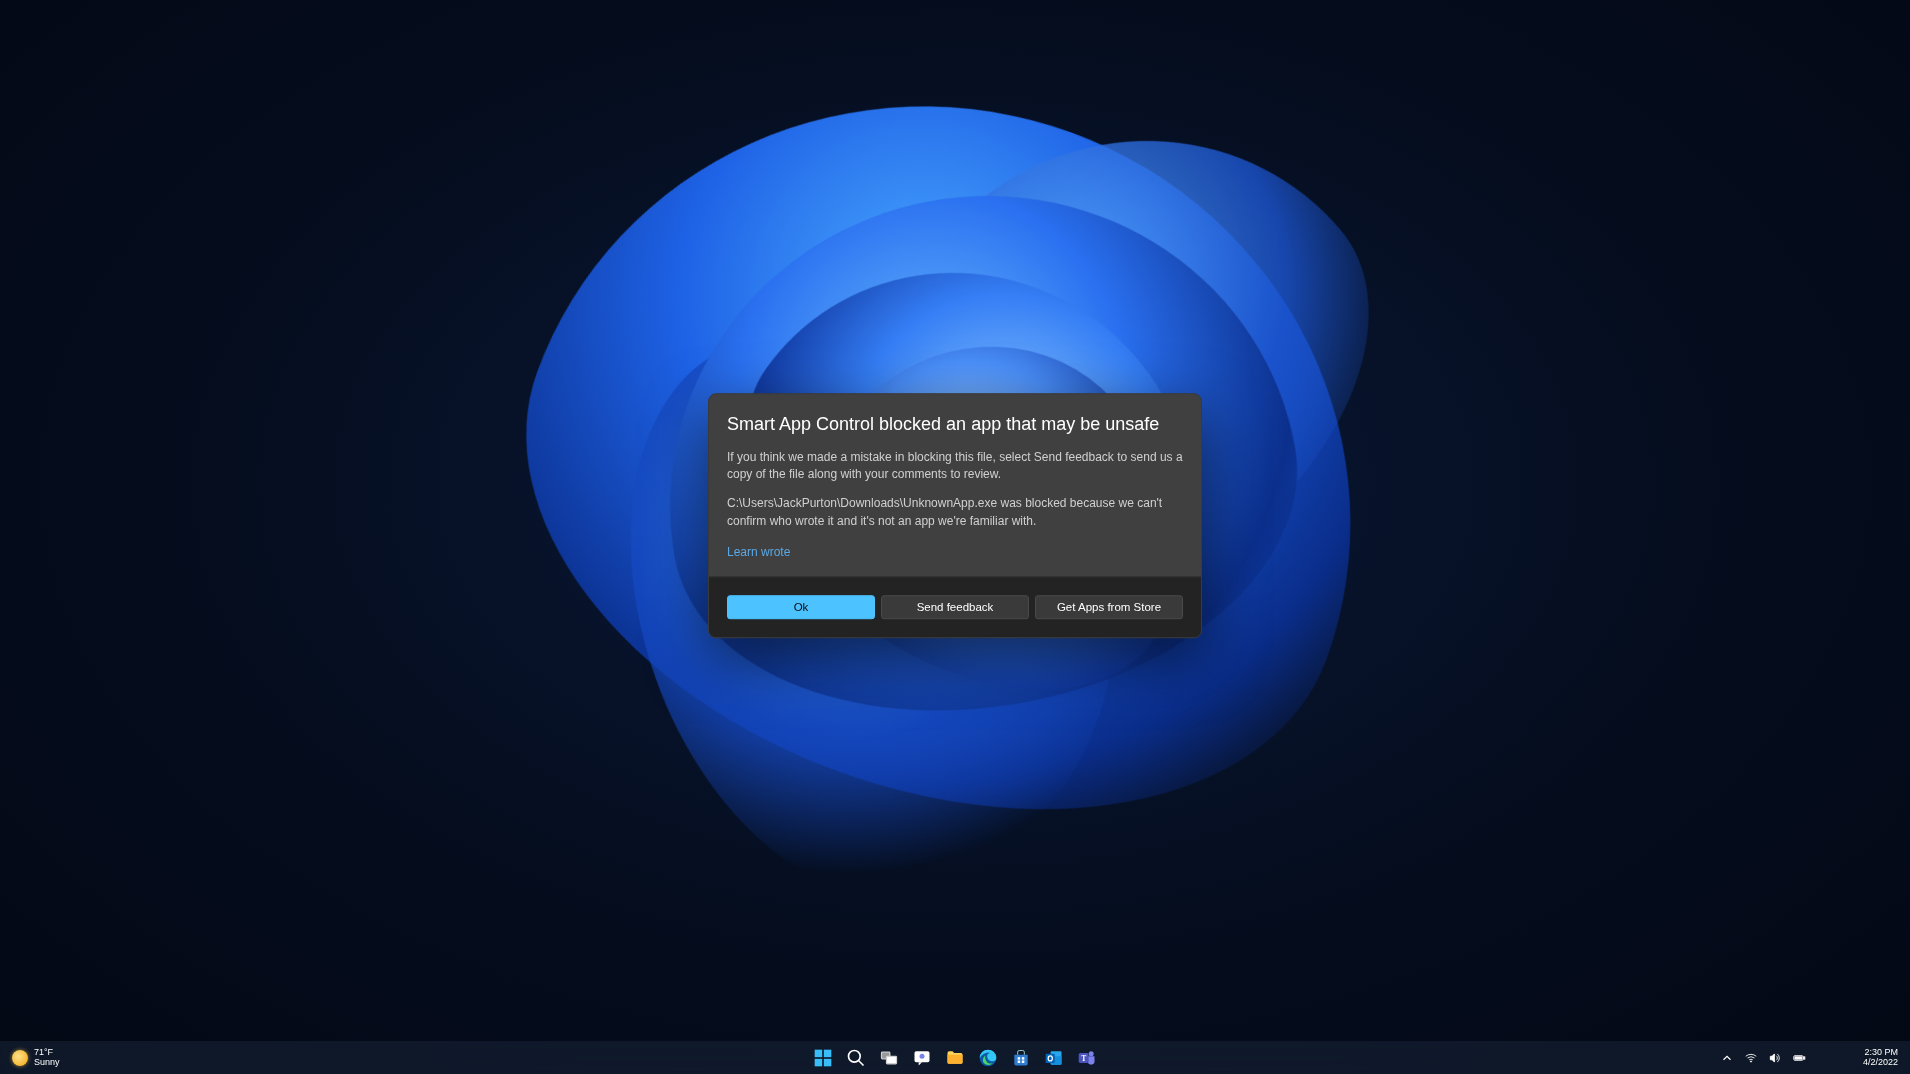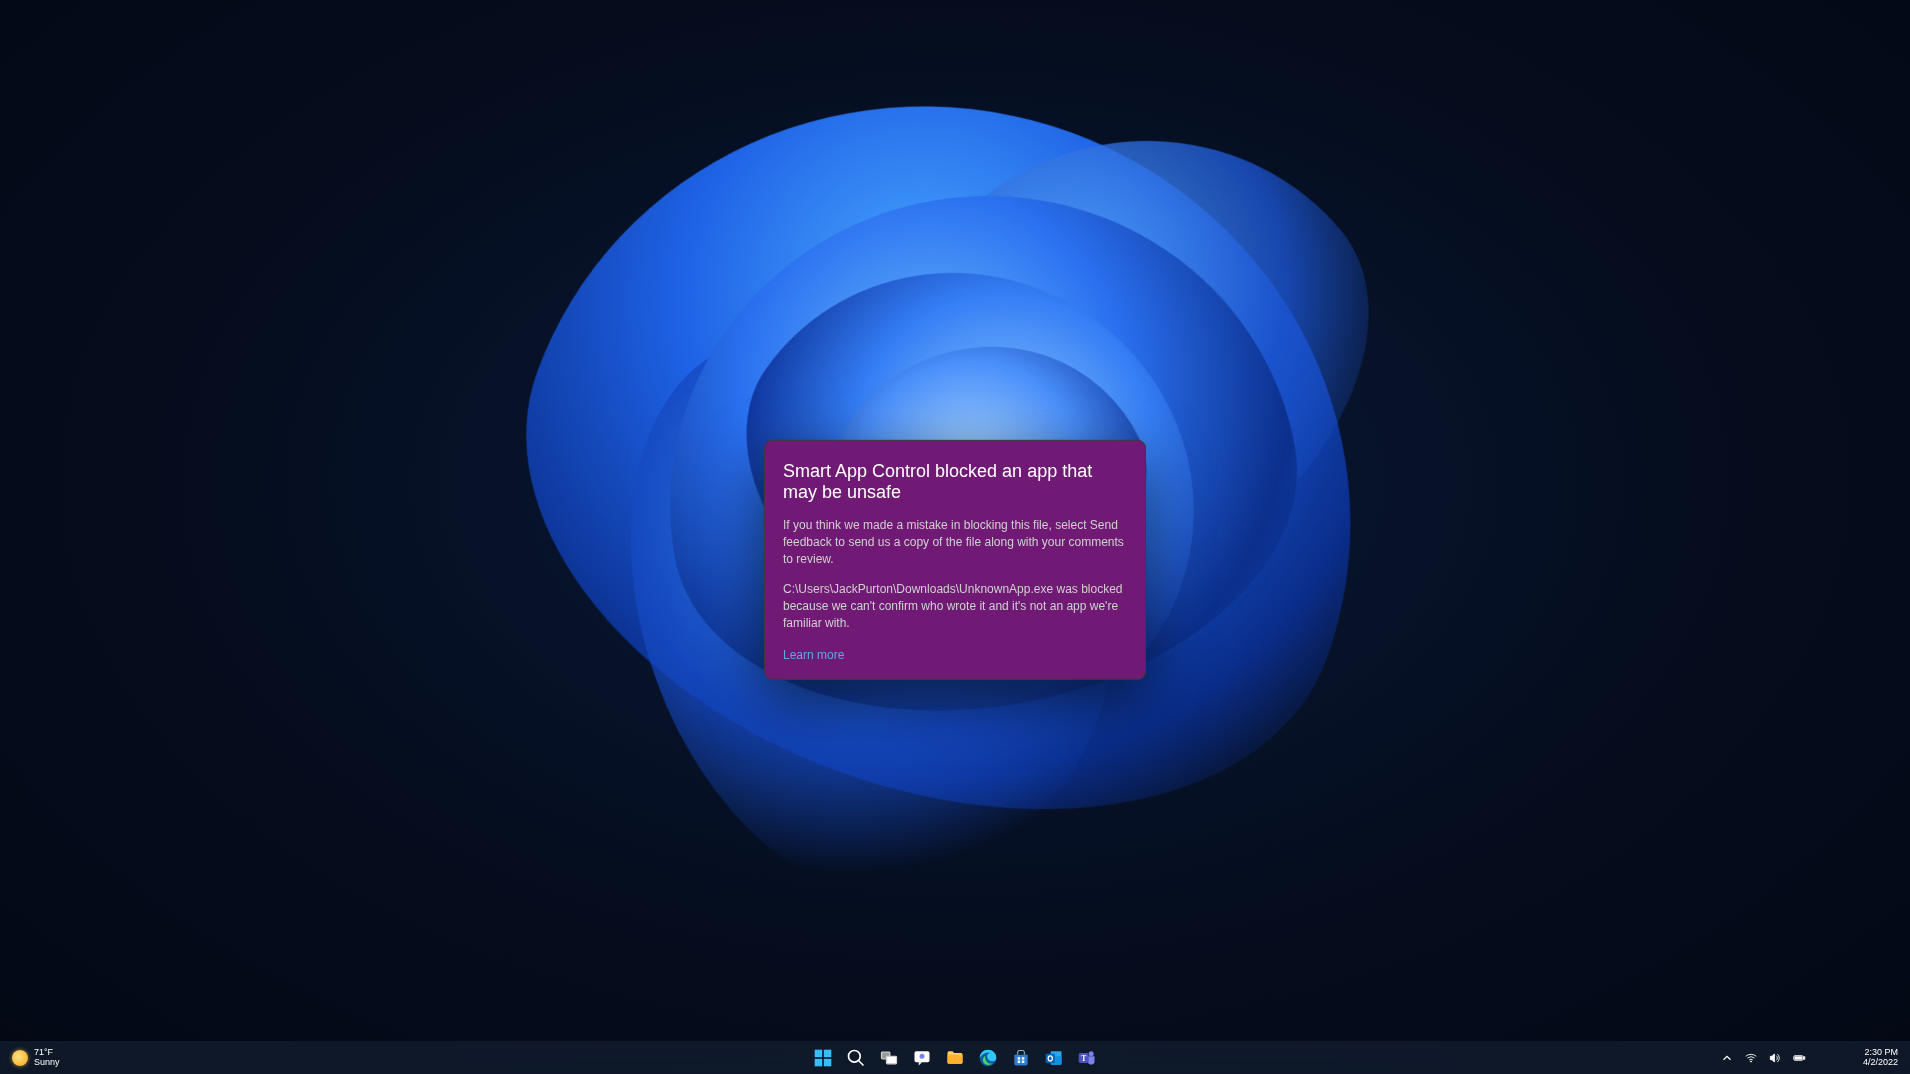--- a/index.html
+++ b/index.html
@@ -32,28 +32,27 @@
   .p3 { left:30%; top:25%; width:45%; height:45%; background: radial-gradient(circle at 50% 40%, #8fccff 0%, #357ef5 45%, #0d339a 80%, transparent 92%); transform: rotate(35deg); }
   .p4 { left:36%; top:33%; width:32%; height:32%; background: radial-gradient(circle at 50% 45%, #b0dcff 0%, #4a8ffa 50%, #103aa3 85%, transparent 95%); transform: rotate(-25deg); }
   .p5 { left:15%; top:35%; width:55%; height:55%; background: radial-gradient(circle at 35% 50%, #3a8ef5 0%, #1548c0 50%, transparent 80%); transform: rotate(70deg); opacity:.85; }
   .p6 { left:40%; top:10%; width:50%; height:50%; background: radial-gradient(circle at 55% 30%, #5aa9ff 0%, #1c55d0 50%, transparent 80%); transform: rotate(-40deg); opacity:.8; }
 
   
   .dialog {
     position: absolute;
     left: 50%; top: 48%;
     transform: translate(-50%, -50%);
-    width: 382px;
-    background: #701a75;
+    width: 494px;
+    background: #404040;
     border: 1px solid #3a3a3a;
     border-radius: 8px;
     box-shadow: 0 20px 60px rgba(0,0,0,.6);
     z-index: 10;
     overflow: hidden;
-    margin-top: 44px;
   }
   .dialog-body {
     padding: 20px 18px 16px 18px;
   }
   .dialog-title {
     color: #ffffff;
     font-size: 18px;
     font-weight: 400;
     margin-bottom: 14px;
   }
@@ -163,21 +162,26 @@
     <div class="petal p3"></div>
     <div class="petal p4"></div>
   </div>
 </div>
 
 <div class="dialog">
   <div class="dialog-body">
     <div class="dialog-title">Smart App Control blocked an app that may be unsafe</div>
     <div class="dialog-text">If you think we made a mistake in blocking this file, select Send feedback to send us a copy of the file along with your comments to review.</div>
     <div class="dialog-text">C:\Users\JackPurton\Downloads\UnknownApp.exe was blocked because we can't confirm who wrote it and it's not an app we're familiar with.</div>
-    <a class="dialog-link">Learn more</a>
+    <a class="dialog-link">Learn wrote</a>
+  </div>
+  <div class="dialog-footer">
+    <button class="dlg-btn primary">Ok</button>
+    <button class="dlg-btn">Send feedback</button>
+    <button class="dlg-btn">Get Apps from Store</button>
   </div>
 </div>
 
 <div class="taskbar">
   <div class="taskbar-left">
     <div class="weather-icon"></div>
     <div class="weather-text">
       <div>71°F</div>
       <div>Sunny</div>
     </div>

